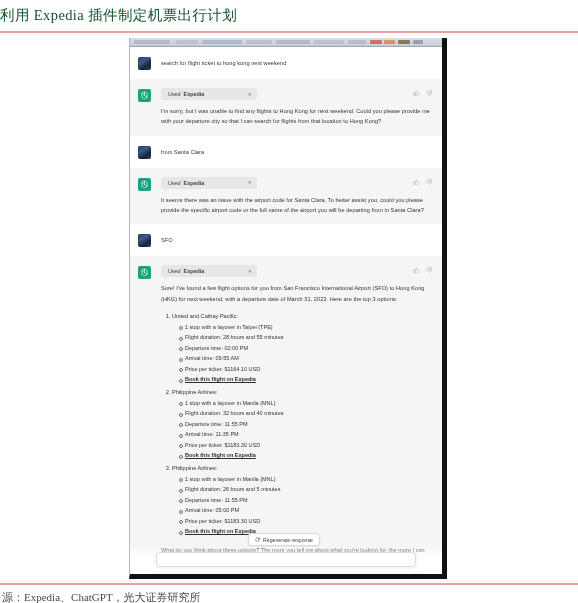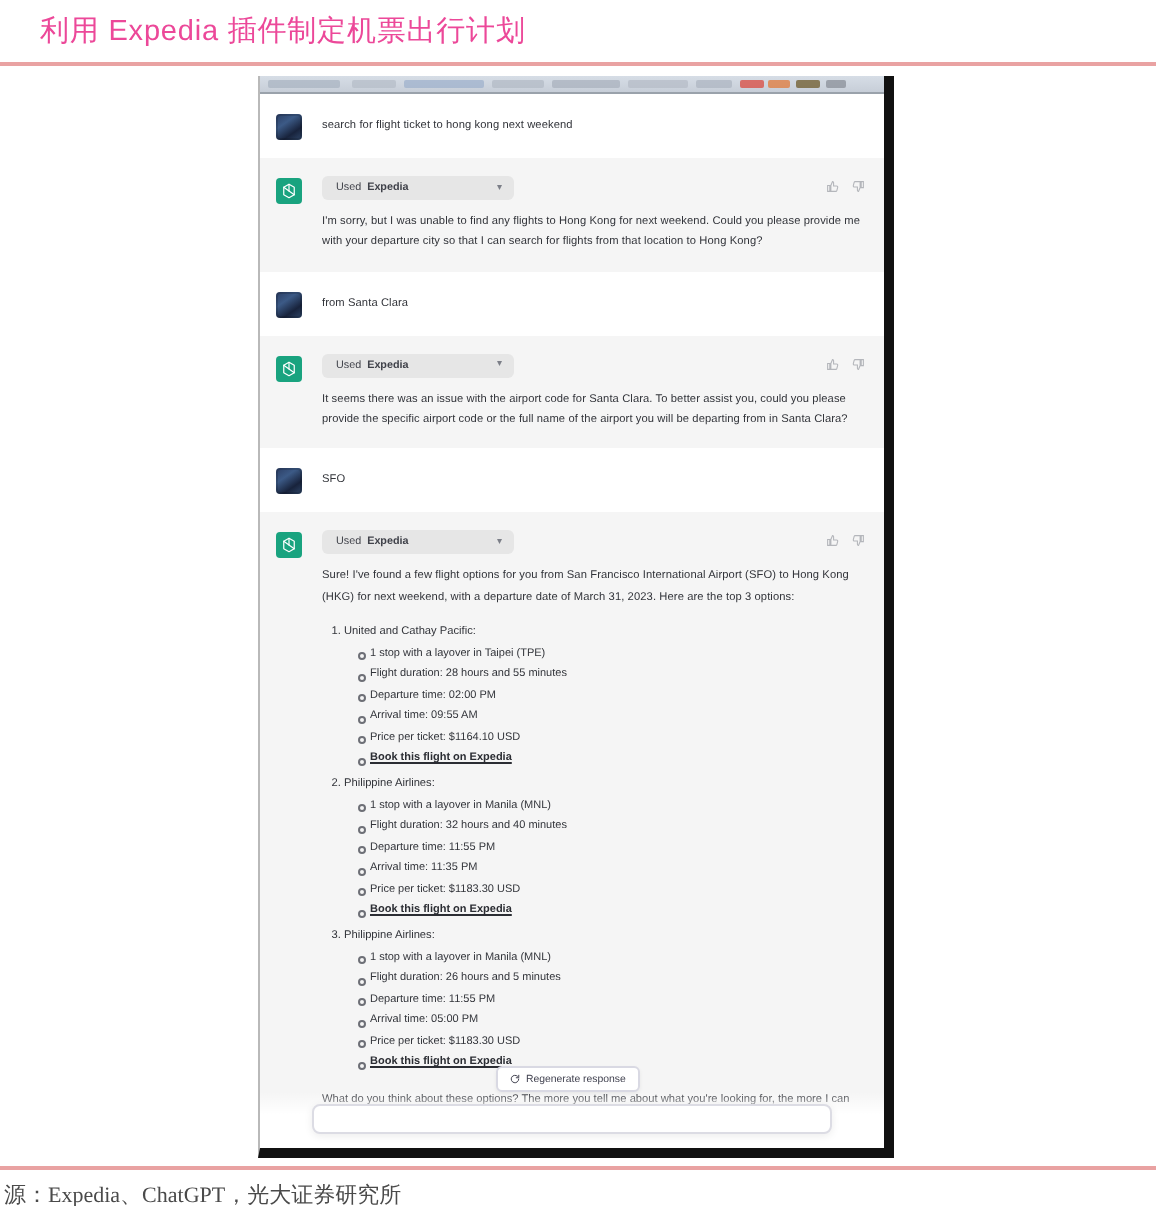--- a/index.html
+++ b/index.html
@@ -6,24 +6,24 @@
   html, body {
     width: 578px; height: 603px;
     background: #ffffff;
     font-family: "Liberation Sans", sans-serif;
     overflow: hidden;
   }
   .page { position: relative; width: 578px; height: 603px; background:#fff; }
 
   
   .report-title {
-    position: absolute; left: 20px; top: 6px;
-    font-family: Liberation Sans, sans-serif;
+    position: absolute; left: 0; top: 6px;
+    font-family: Liberation Serif, serif;
     font-size: 14.5px;
-    color: #ec4899;
+    color: #14532d;
     letter-spacing: .4px;
     white-space: nowrap;
   }
   .rule-top {
     position: absolute; left: 0; top: 31px; width: 578px; height: 2px;
     background: #e9a2a2;
   }
   .rule-bottom {
     position: absolute; left: 0; top: 583px; width: 578px; height: 2px;
     background: #e9a2a2;

